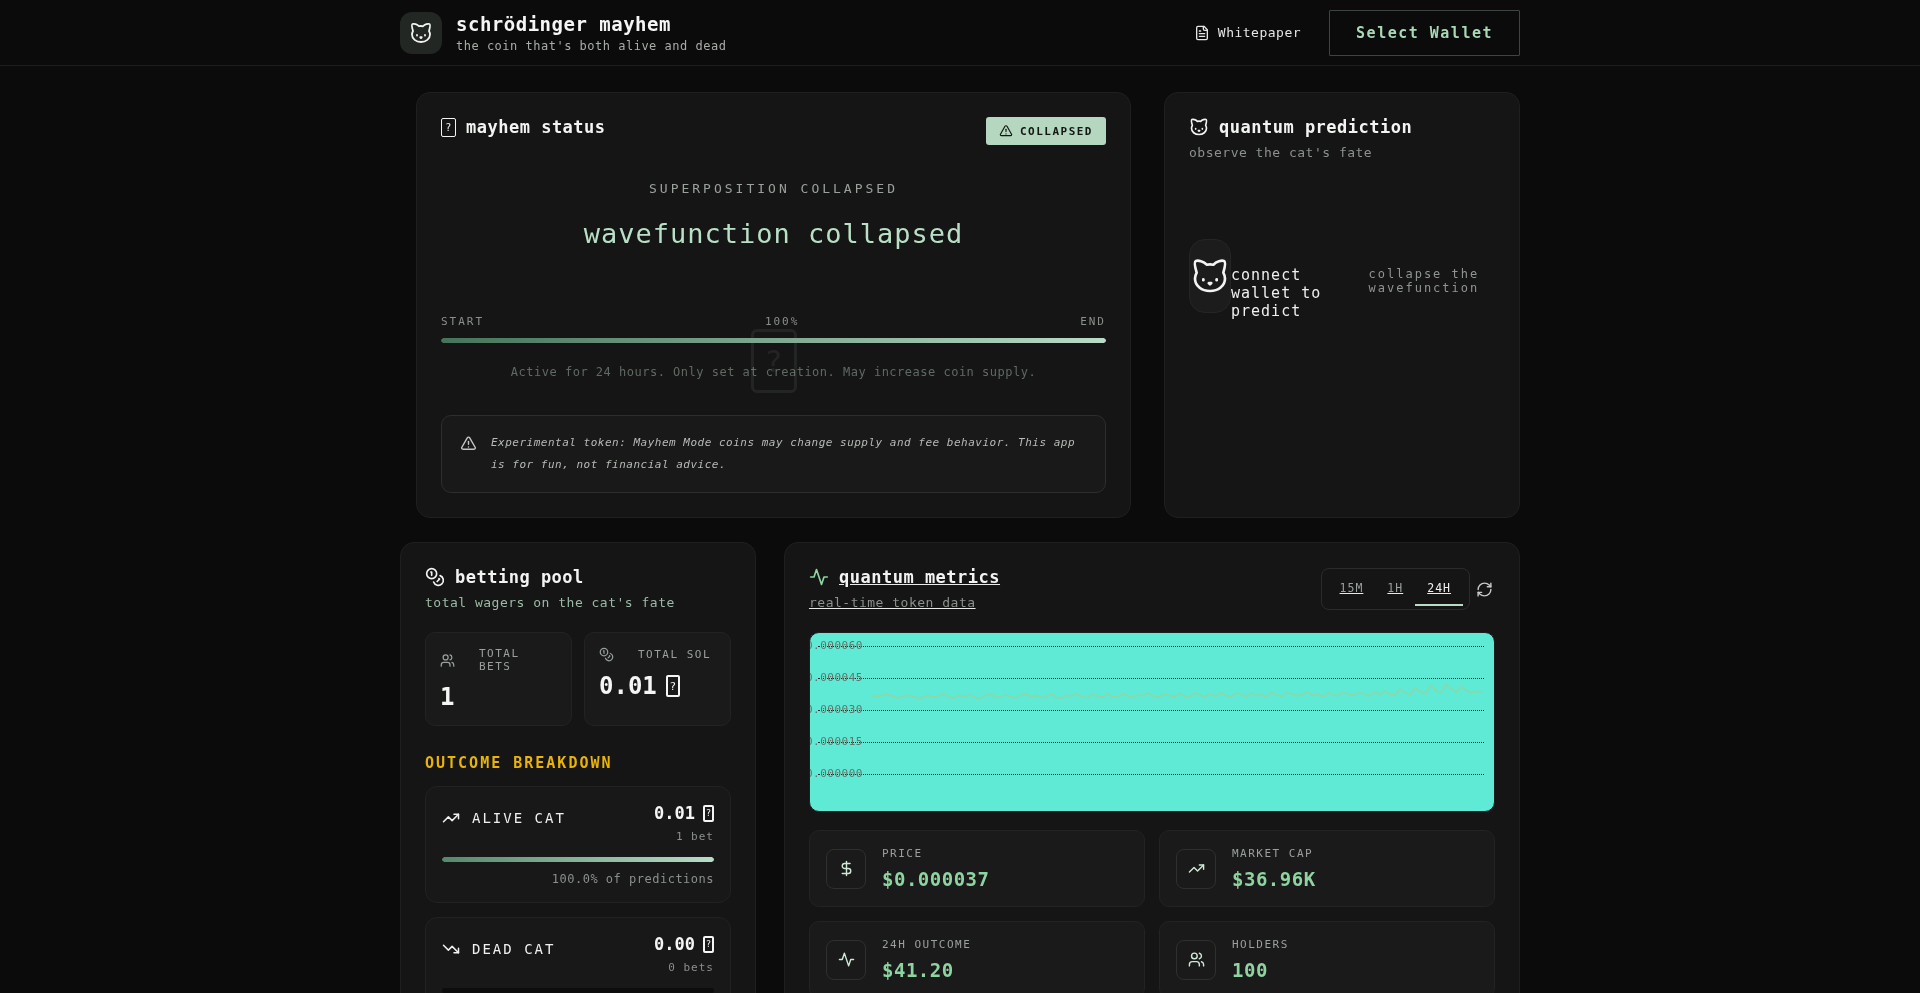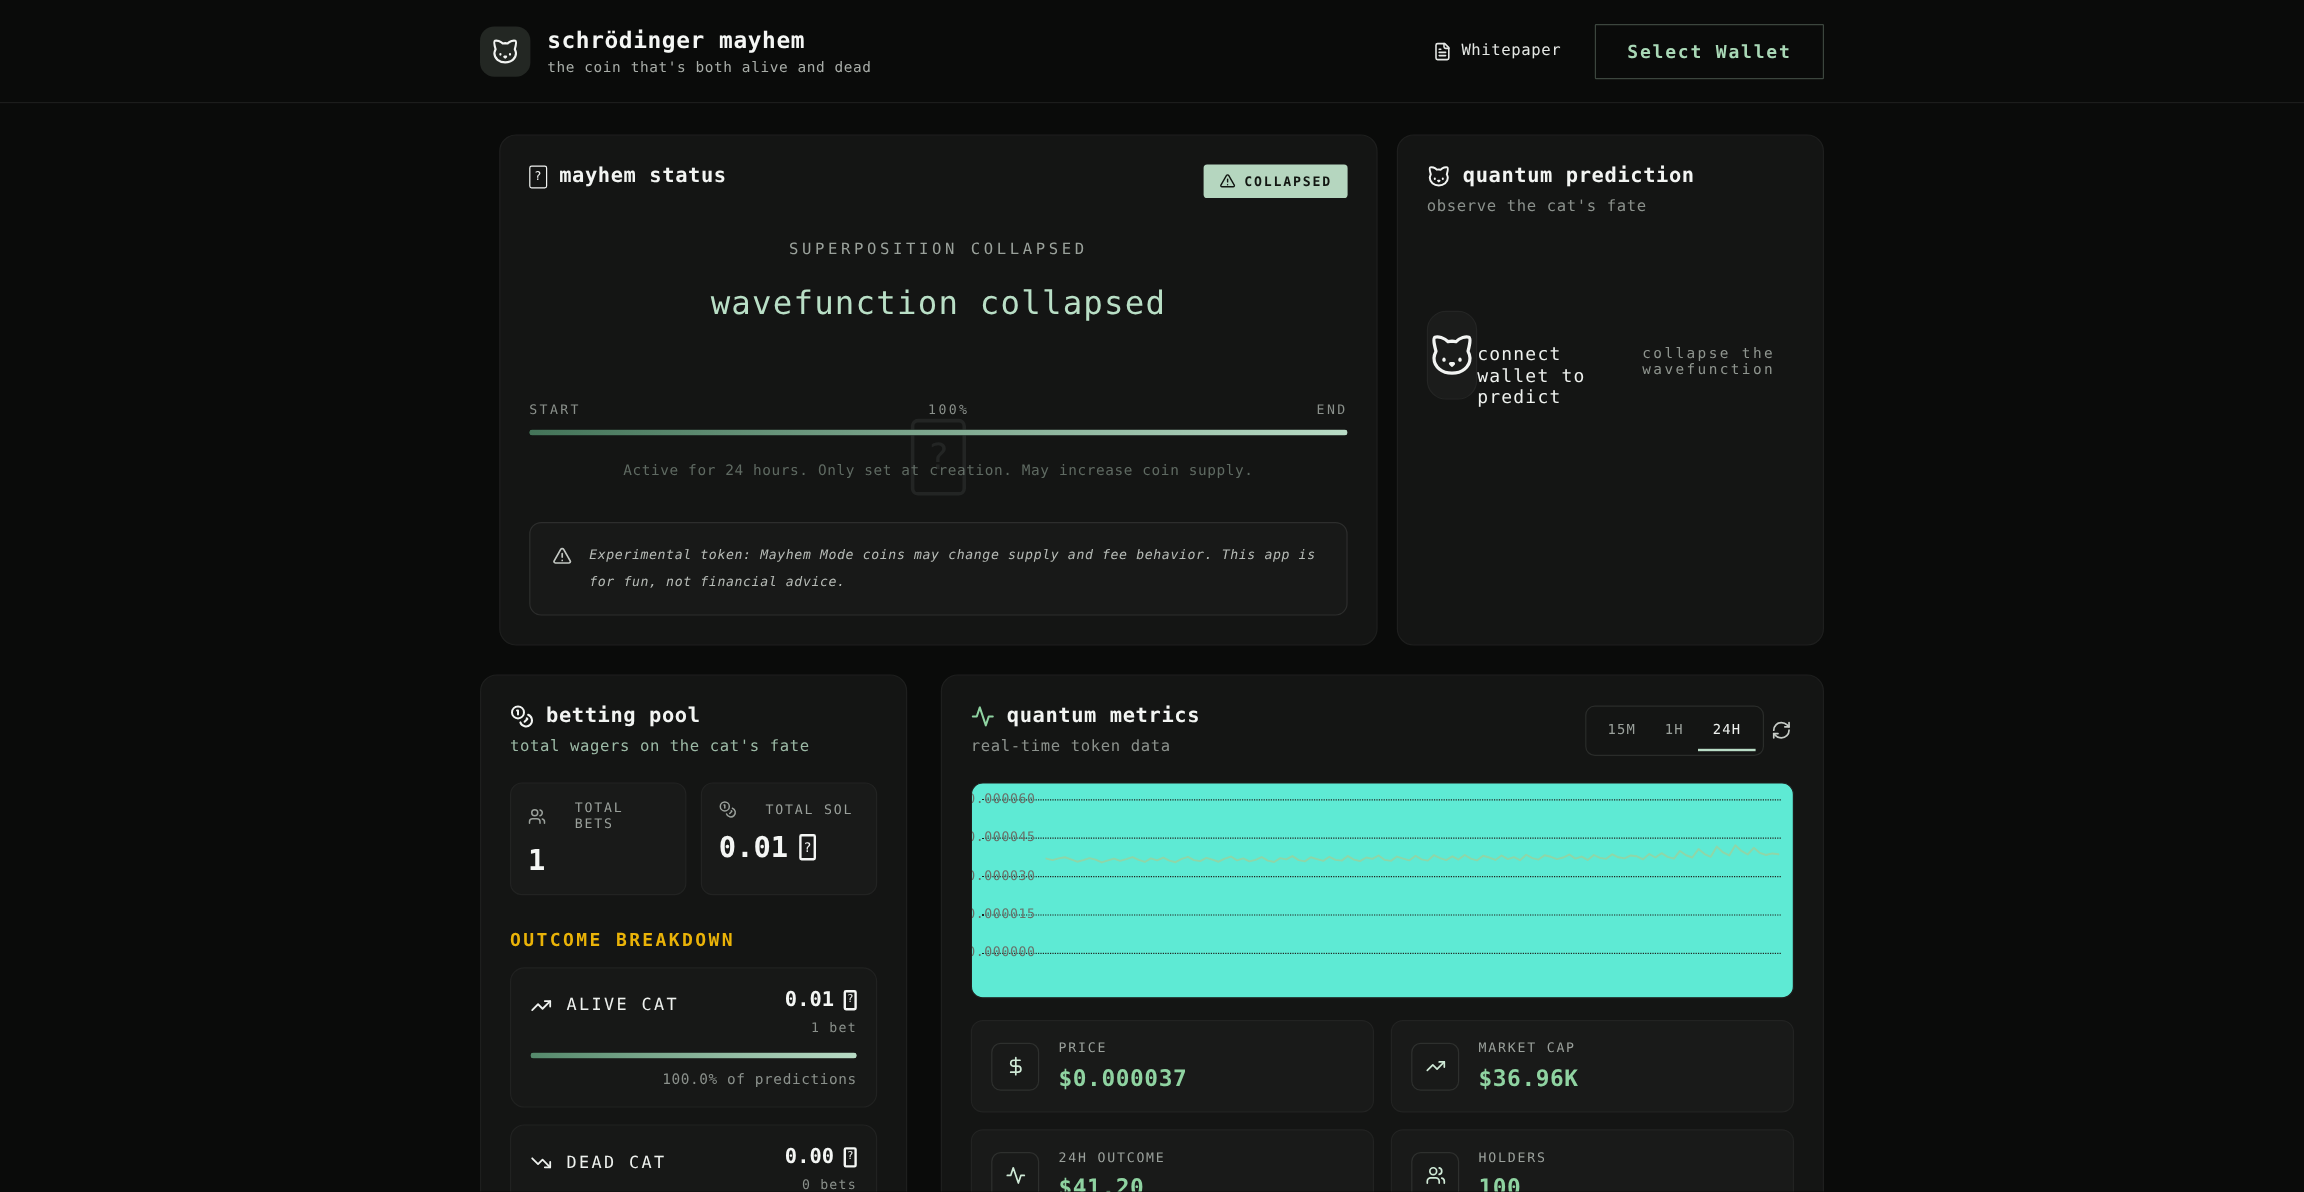--- a/index.html
+++ b/index.html
@@ -20,37 +20,37 @@
   html,body{width:1920px;height:993px;overflow:hidden;}
   body{
     background:var(--page-bg);
     color:var(--txt);
     font-family:"DejaVu Sans Mono","Liberation Mono",monospace;
   }
   svg{display:block;}
   .container{width:1120px;margin:0 auto;}
 
   
-  header{height:86px;border-bottom:1px solid #1c1d1c;display:flex;}
+  header{height:66px;border-bottom:1px solid #1c1d1c;display:flex;}
   .hdr-inner{display:flex;align-items:center;justify-content:space-between;}
   .brand{display:flex;align-items:center;gap:14px;}
   .logo-box{width:42px;height:42px;background:#232723;border-radius:12px;display:grid;place-items:center;color:#f2f4f2;cursor:pointer;}
   .brand-title{font-size:19px;font-weight:bold;letter-spacing:0.5px;color:#f4f6f4;}
   .brand-sub{font-size:12px;color:#a8ada8;margin-top:4px;letter-spacing:0.5px;}
   .hdr-right{display:flex;align-items:center;gap:28px;}
   .whitepaper{display:flex;align-items:center;gap:8px;font-size:13px;color:#e4e7e4;cursor:pointer;text-decoration:none;letter-spacing:0.5px;}
   .wallet-btn{
     background:transparent;border:1px solid #3c463e;color:#a9d8b6;
     font-family:inherit;font-size:15px;font-weight:bold;letter-spacing:1.5px;
     padding:13px 26px;cursor:pointer;border-radius:1px;
   }
 
   
   main{padding-top:26px;}
-  .row1{display:grid;grid-template-columns:1fr 356px;gap:16px;padding-left:16px;}
+  .row1{display:grid;grid-template-columns:1fr 356px;gap:33px;padding-left:16px;}
   .row2{display:grid;grid-template-columns:356px 1fr;gap:28px;margin-top:24px;}
   .card{background:var(--card-bg);border:1px solid #1e1f1e;border-radius:14px;padding:24px;}
   .card-title{display:flex;align-items:center;gap:10px;font-size:17px;font-weight:bold;color:#f2f4f2;letter-spacing:0.5px;}
   .card-sub{font-size:13px;color:#8b918c;margin-top:8px;letter-spacing:0.5px;}
 
   
   .tofu{display:inline-grid;place-items:center;border:1.5px solid currentColor;border-radius:2px;font-weight:normal;}
   .tofu::after{content:"?";}
   .tofu.title-tofu{width:15px;height:19px;font-size:10px;}
   .tofu.sol-lg{width:14px;height:22px;border-width:2px;margin-left:9px;font-size:11px;}
@@ -99,21 +99,21 @@
   .outcome-top{display:flex;justify-content:space-between;align-items:flex-start;}
   .outcome-name{display:flex;align-items:center;gap:12px;font-size:14px;letter-spacing:2px;color:#eef1ee;margin-top:6px;}
   .outcome-right{text-align:right;}
   .outcome-amount{font-size:17px;font-weight:bold;color:#f4f6f4;display:flex;align-items:center;justify-content:flex-end;}
   .outcome-bets{font-size:11px;color:#8a908b;margin-top:7px;letter-spacing:1px;}
   .outcome-track{margin-top:14px;height:5px;border-radius:3px;background:#0c0d0c;overflow:hidden;}
   .outcome-fill{height:100%;border-radius:3px;background:linear-gradient(90deg,#55896b,var(--accent-soft));}
   .outcome-pct{text-align:right;font-size:12px;color:#8a908b;margin-top:10px;letter-spacing:0.5px;}
 
   
-  .metrics-head{display:flex;justify-content:space-between;align-items:center;}
+  .metrics-head{display:flex;justify-content:space-between;align-items:flex-end;text-decoration:underline;}
   .metrics-title-icon{color:var(--accent);}
   .metrics-controls{display:flex;align-items:center;gap:4px;}
   .tf-group{display:flex;align-items:center;border:1px solid #2a2c2a;border-radius:8px;padding:3px 6px;}
   .tf-btn{
     background:none;border:none;font-family:inherit;font-size:11.5px;letter-spacing:1px;
     color:var(--gray);padding:9px 12px;cursor:pointer;border-bottom:2px solid transparent;
   }
   .tf-btn.active{color:#eef1ee;border-bottom:2px solid var(--accent-soft);}
   .refresh-btn{background:none;border:none;color:#c6cbc6;cursor:pointer;padding:2px;}
   .chart-box{

